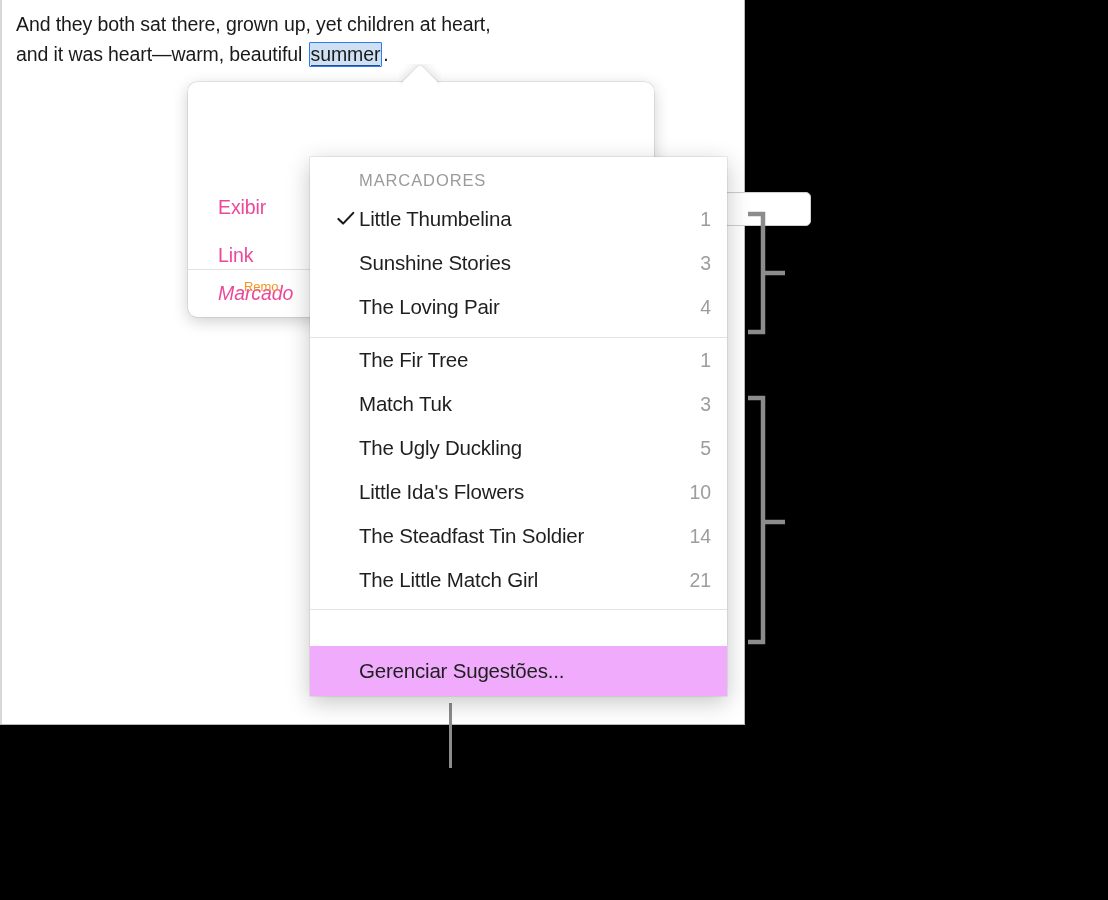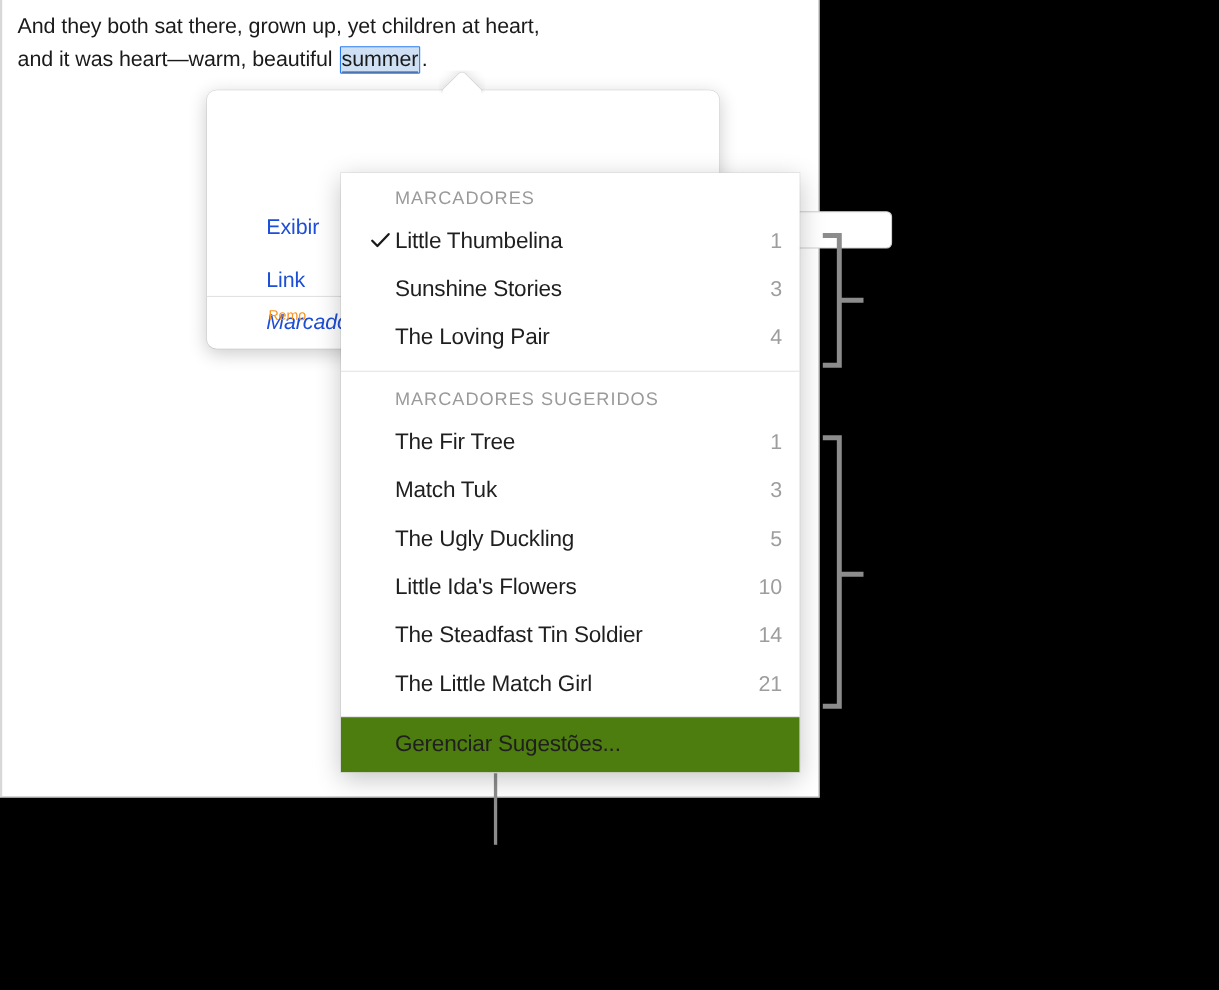--- a/index.html
+++ b/index.html
@@ -98,24 +98,23 @@
     background: #ffffff;
     transform: rotate(45deg);
     box-shadow: 0 0 0 0.5px rgba(0,0,0,0.12), -3px -3px 10px rgba(0,0,0,0.10);
     border-radius: 4px;
   }
 
   .pop-row {
     position: absolute;
     left: 30px;
     font-size: 19.5px;
-    color: #1d4ed8;
-    letter-spacing: -0.1px;
-    white-space: nowrap;
-    margin-left: 24px;
+    color: #ec4899;
+    letter-spacing: -0.1px;
+    white-space: nowrap;
   }
   #pop-label-exibir  { top: 114px; }
   #pop-label-link    { top: 162px; }
   #pop-label-marcador{ top: 200px; font-style: italic; }
 
   #display-field {
     position: absolute;
     left: 345px;
     top: 110px;
     width: 278px;
@@ -213,22 +212,23 @@
     height: 1px;
     background: #e4e4e4;
     margin: 8px 0 0 0;
   }
   #divider-suggestions { margin: 7px 0 0 0; }
 
   #manage-suggestions-item {
     height: 50px;
     display: flex;
     align-items: center;
-    background: #4d7c0f;
+    background: #f0abfc;
     cursor: default;
+    margin-top: 36px;
   }
   #manage-suggestions-item .item-label {
     margin-left: 49px;
     font-size: 20.5px;
     color: #1f1f1f;
     letter-spacing: -0.2px;
     white-space: nowrap;
   }
 
   
@@ -299,21 +299,20 @@
     <span class="item-count">3</span>
   </div>
 
   <div class="menu-item">
     <span class="item-label">The Loving Pair</span>
     <span class="item-count">4</span>
   </div>
 
   <div class="menu-divider"></div>
 
-  <div class="menu-section-header" id="section-header-suggested">MARCADORES SUGERIDOS</div>
 
   <div class="menu-item">
     <span class="item-label">The Fir Tree</span>
     <span class="item-count">1</span>
   </div>
 
   <div class="menu-item">
     <span class="item-label">Match Tuk</span>
     <span class="item-count">3</span>
   </div>

